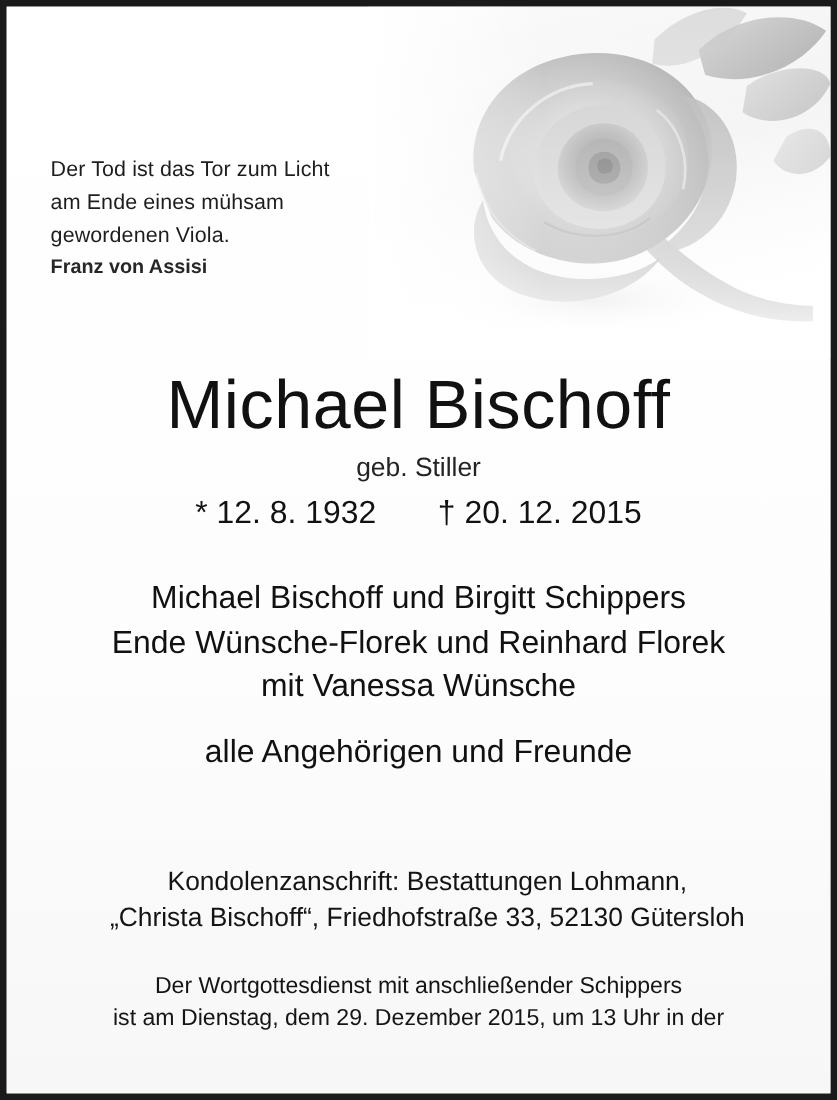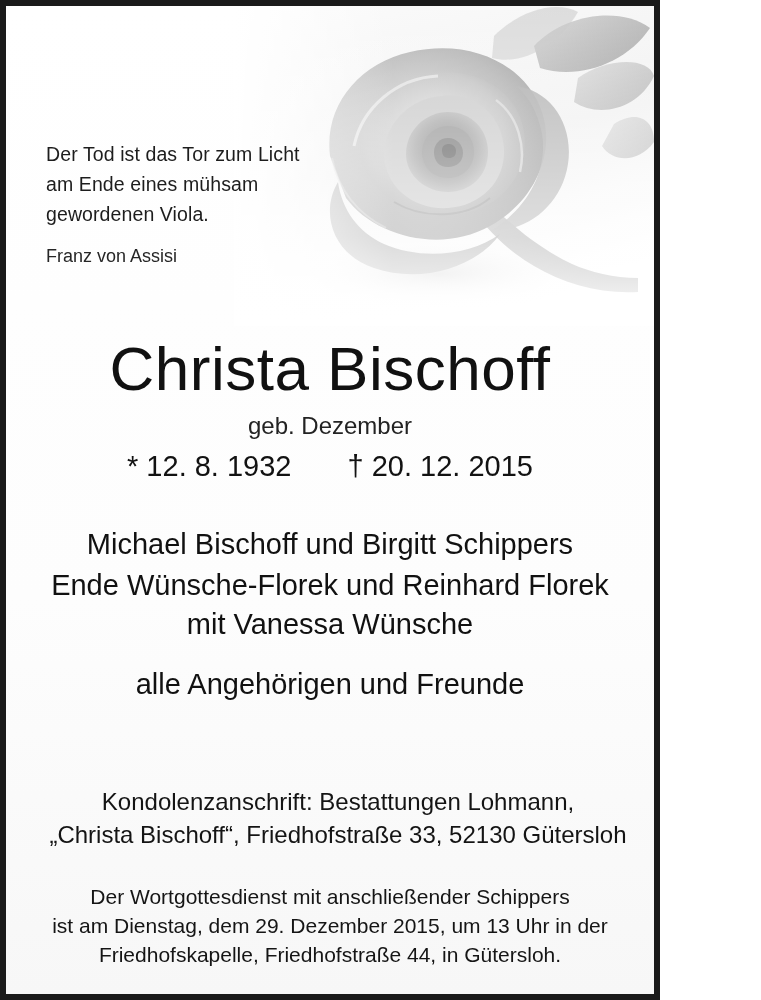--- a/index.html
+++ b/index.html
@@ -6,21 +6,21 @@
     margin: 0;
     padding: 0;
     background: #ffffff;
   }
   body {
     font-family: "Liberation Sans", sans-serif;
     -webkit-font-smoothing: antialiased;
   }
   #page {
     position: relative;
-    width: 660px;
+    width: 761px;
     height: 1000px;
     background: #fdfdfd;
     box-sizing: border-box;
     border: 6px solid #1a1a1a;
     overflow: hidden;
   }
   .inner {
     position: absolute;
     inset: 0;
     background: linear-gradient(to bottom, #ffffff 0%, #fdfdfd 60%, #f7f7f7 100%);
@@ -47,24 +47,24 @@
     width: 330px;
     color: #1d1d1d;
   }
   .quote .line {
     font-size: 19.5px;
     line-height: 30px;
     letter-spacing: 0.1px;
     white-space: nowrap;
   }
   .quote .author {
-    margin-top: 14px;
     font-size: 18px;
     line-height: 26px;
     color: #262626;
+    font-weight: bold;
   }
 
   
   .center { text-align: center; }
   .name {
     position: absolute;
     left: 0; right: 0;
     top: 328px;
     font-size: 62px;
     line-height: 70px;
@@ -222,38 +222,37 @@
       </svg>
     </div>
 
     <div class="quote">
       <div class="line">Der Tod ist das Tor zum Licht</div>
       <div class="line">am Ende eines mühsam</div>
       <div class="line">gewordenen Viola.</div>
       <div class="author">Franz von Assisi</div>
     </div>
 
-    <div class="name center">Christa Bischoff</div>
-    <div class="maiden center">geb. Dezember</div>
+    <div class="name center">Michael Bischoff</div>
+    <div class="maiden center">geb. Stiller</div>
     <div class="dates center">
       <span>* 12. 8. 1932</span><span class="gap"></span><span>† 20. 12. 2015</span>
     </div>
 
     <div class="family center">
       <div class="fline">Michael Bischoff und Birgitt Schippers</div>
       <div class="fline">Ende Wünsche-Florek und Reinhard Florek</div>
       <div class="fline sub">mit Vanessa Wünsche</div>
       <div class="fline spaced">alle Angehörigen und Freunde</div>
     </div>
 
     <div class="condolence center">
       <div class="cline">Kondolenzanschrift: Bestattungen Lohmann,</div>
       <div class="cline">„Christa Bischoff“, Friedhofstraße 33, 52130 Gütersloh</div>
     </div>
 
     <div class="service center">
       <div class="sline">Der Wortgottesdienst mit anschließender Schippers</div>
       <div class="sline">ist am Dienstag, dem 29. Dezember 2015, um 13 Uhr in der</div>
-      <div class="sline">Friedhofskapelle, Friedhofstraße 44, in Gütersloh.</div>
     </div>
 
   </div>
 </div>
 
 </body></html>

